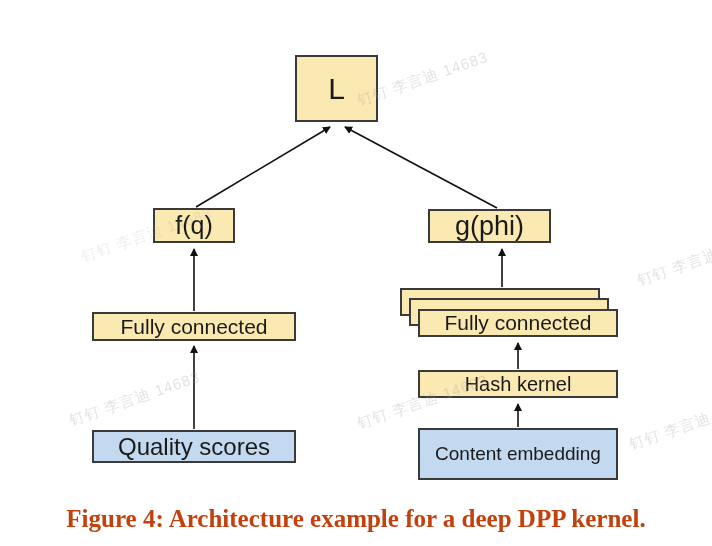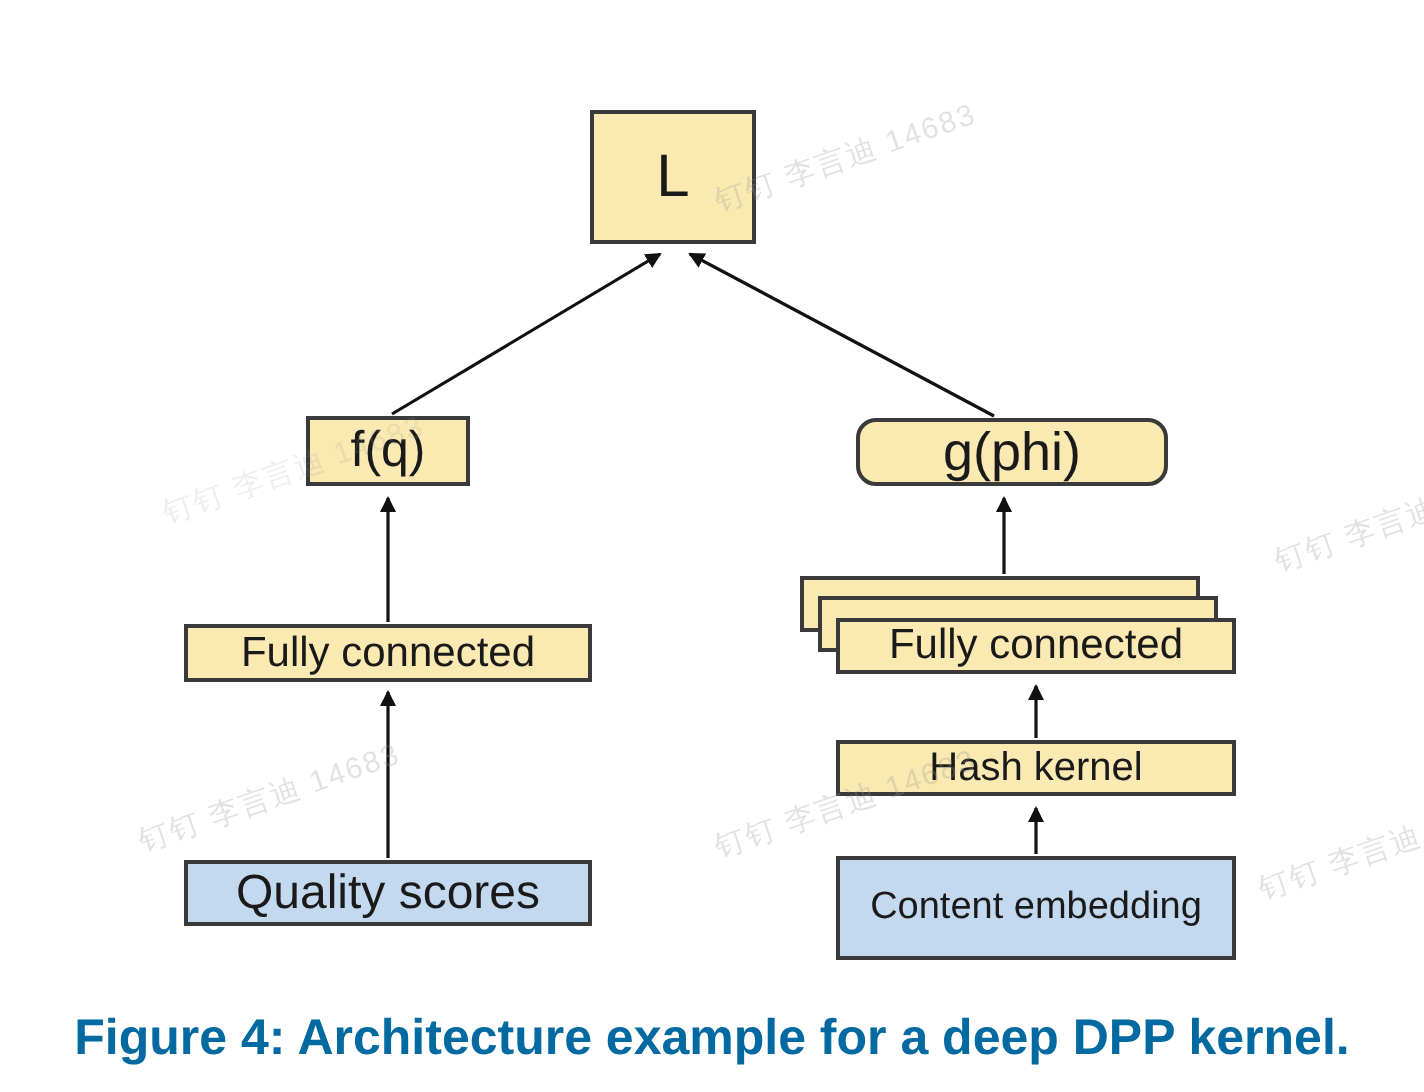--- a/index.html
+++ b/index.html
@@ -50,40 +50,40 @@
     align-items: center;
     justify-content: center;
     color: #1a1a1a;
     z-index: 3;
   }
   .yellow { background: #fbe9b2; }
   .blue   { background: #c3d9f0; text-align: center; }
 
   .node-L        { left: 295px; top: 55px;  width: 83px;  height: 67px; font-size: 30px; }
   .node-fq       { left: 153px; top: 208px; width: 82px;  height: 35px; font-size: 25px; }
-  .node-gphi     { left: 428px; top: 209px; width: 156px; height: 34px; font-size: 27px; border-radius: 10px; }
+  .node-gphi     { left: 428px; top: 209px; width: 123px; height: 34px; font-size: 27px; }
   .node-fc-left  { left: 92px;  top: 312px; width: 204px; height: 29px; font-size: 21px; }
   .plate-back    { left: 400px; top: 288px; width: 200px; height: 28px; z-index: 2; }
   .plate-mid     { left: 409px; top: 298px; width: 200px; height: 28px; z-index: 3; }
   .node-fc-right { left: 418px; top: 309px; width: 200px; height: 28px; font-size: 21px; z-index: 4; }
   .node-hash     { left: 418px; top: 370px; width: 200px; height: 28px; font-size: 20px; }
   .node-quality  { left: 92px;  top: 430px; width: 204px; height: 33px; font-size: 24px; }
   .node-content  { left: 418px; top: 428px; width: 200px; height: 52px; font-size: 19px; }
 
   
   .caption {
     position: absolute;
     left: 0;
     top: 505px;
     width: 712px;
     text-align: center;
-    font-family: Liberation Sans, sans-serif;
+    font-family: Liberation Serif, serif;
     font-weight: 700;
     font-size: 25px;
-    color: #0369a1;
+    color: #c2410c;
     z-index: 3;
   }
 </style>
 </head>
 <body>
 
 <div class="stage">
 
   <span class="wm wm1">钉钉 李言迪 14683</span>
   <span class="wm wm2">钉钉 李言迪 14683</span>

